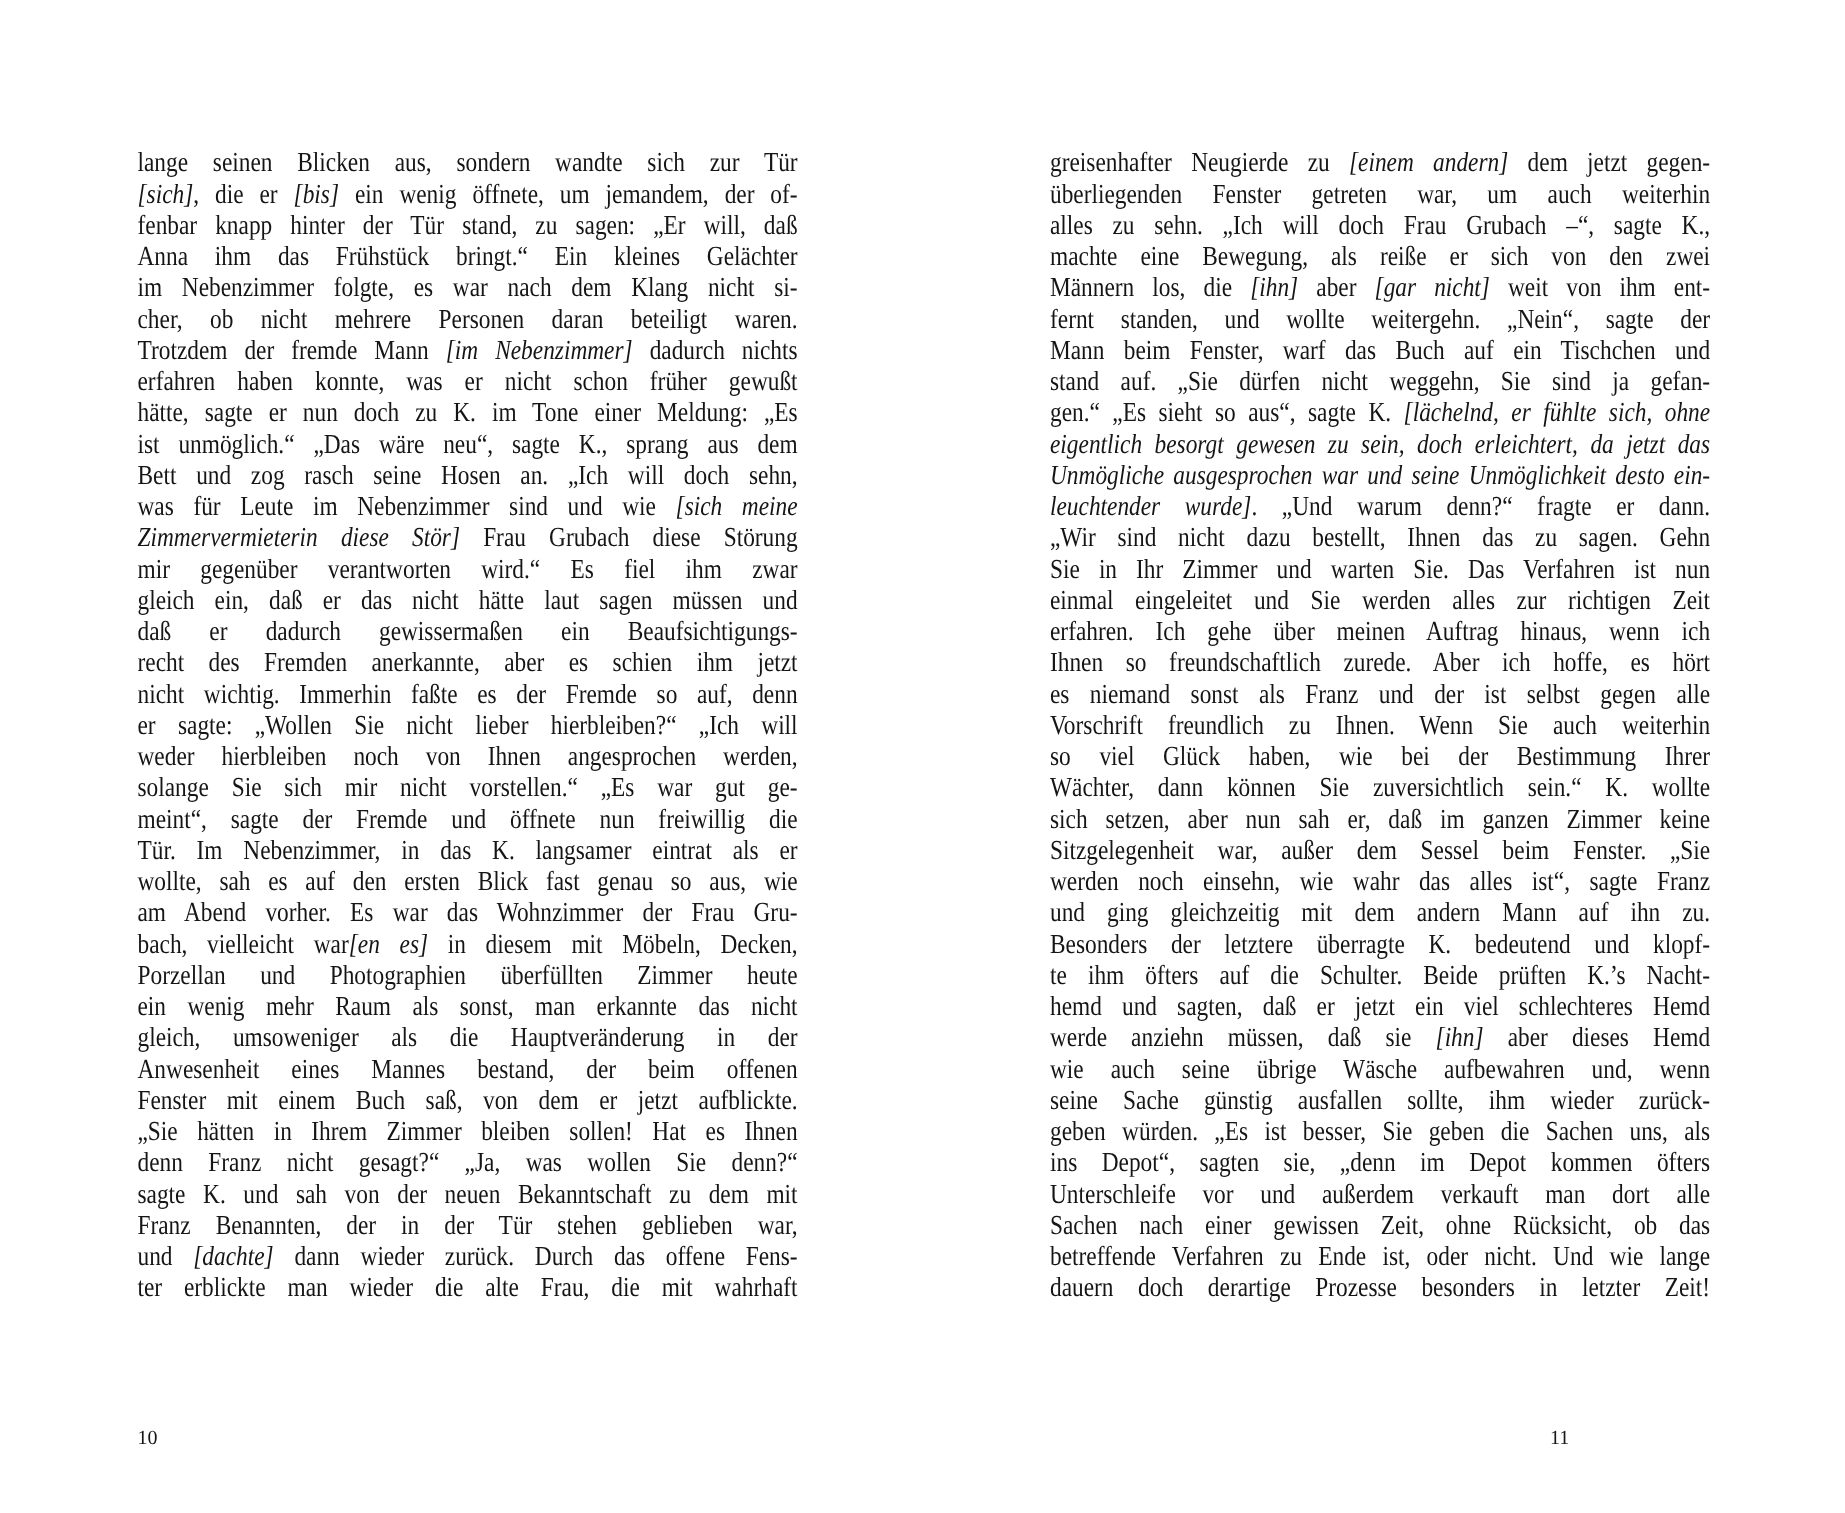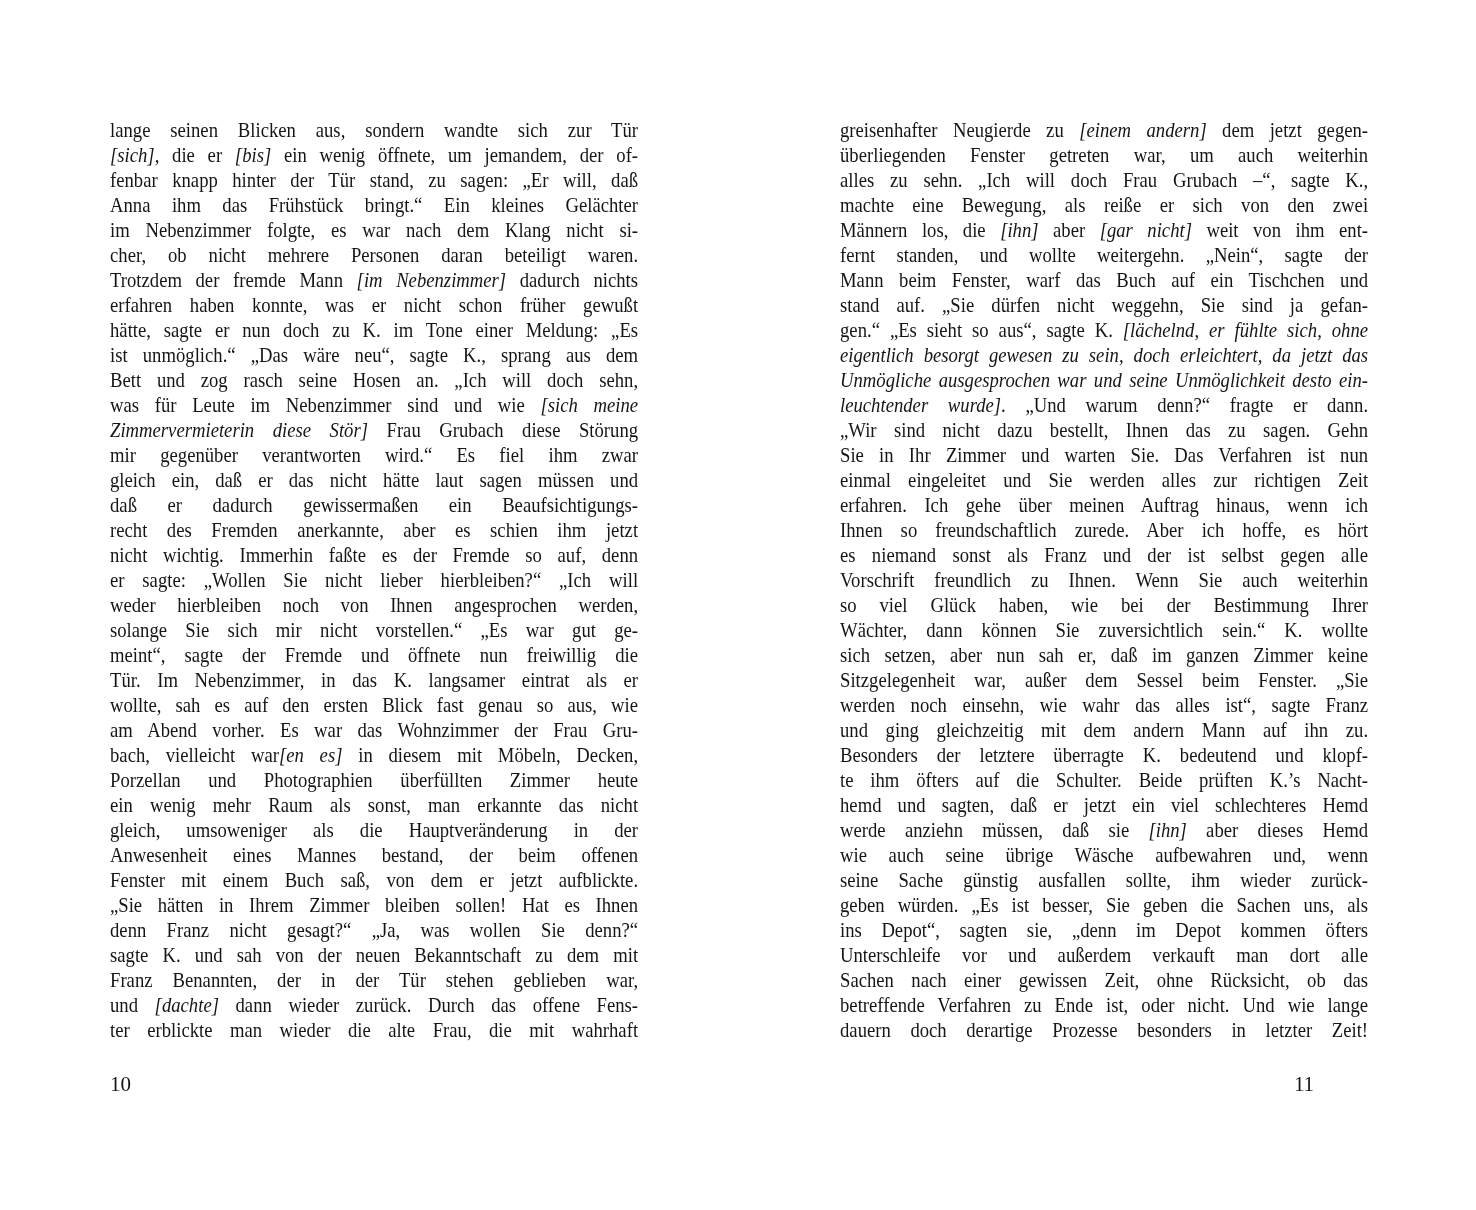--- a/index.html
+++ b/index.html
@@ -29,26 +29,26 @@
   .line {
     font-size: 22px;
     line-height: 25px;
     text-align: justify;
     text-align-last: justify;
     white-space: normal;
   }
   .line em { font-style: italic; }
   .folio {
     position: absolute;
-    top: 1072px;
-    font-size: 21px;
+    top: 1138px;
+    font-size: 16px;
     line-height: 25px;
   }
   .folio.left  { left: 110px; }
-  .folio.right { left: 1240px; width: 128px; text-align: center; }
+  .folio.right { left: 1240px; width: 128px; text-align: left; }
 </style>
 </head>
 <body>
 
 <main class="spread">
   <section class="page-text left">
       <div class="line"><span>lange seinen Blicken aus, sondern wandte sich zur Tür</span></div>
       <div class="line"><em>[sich]</em><span>, die er </span><em>[bis]</em><span> ein wenig öffnete, um jemandem, der of-</span></div>
       <div class="line"><span>fenbar knapp hinter der Tür stand, zu sagen: „Er will, daß</span></div>
       <div class="line"><span>Anna ihm das Frühstück bringt.“ Ein kleines Gelächter</span></div>

